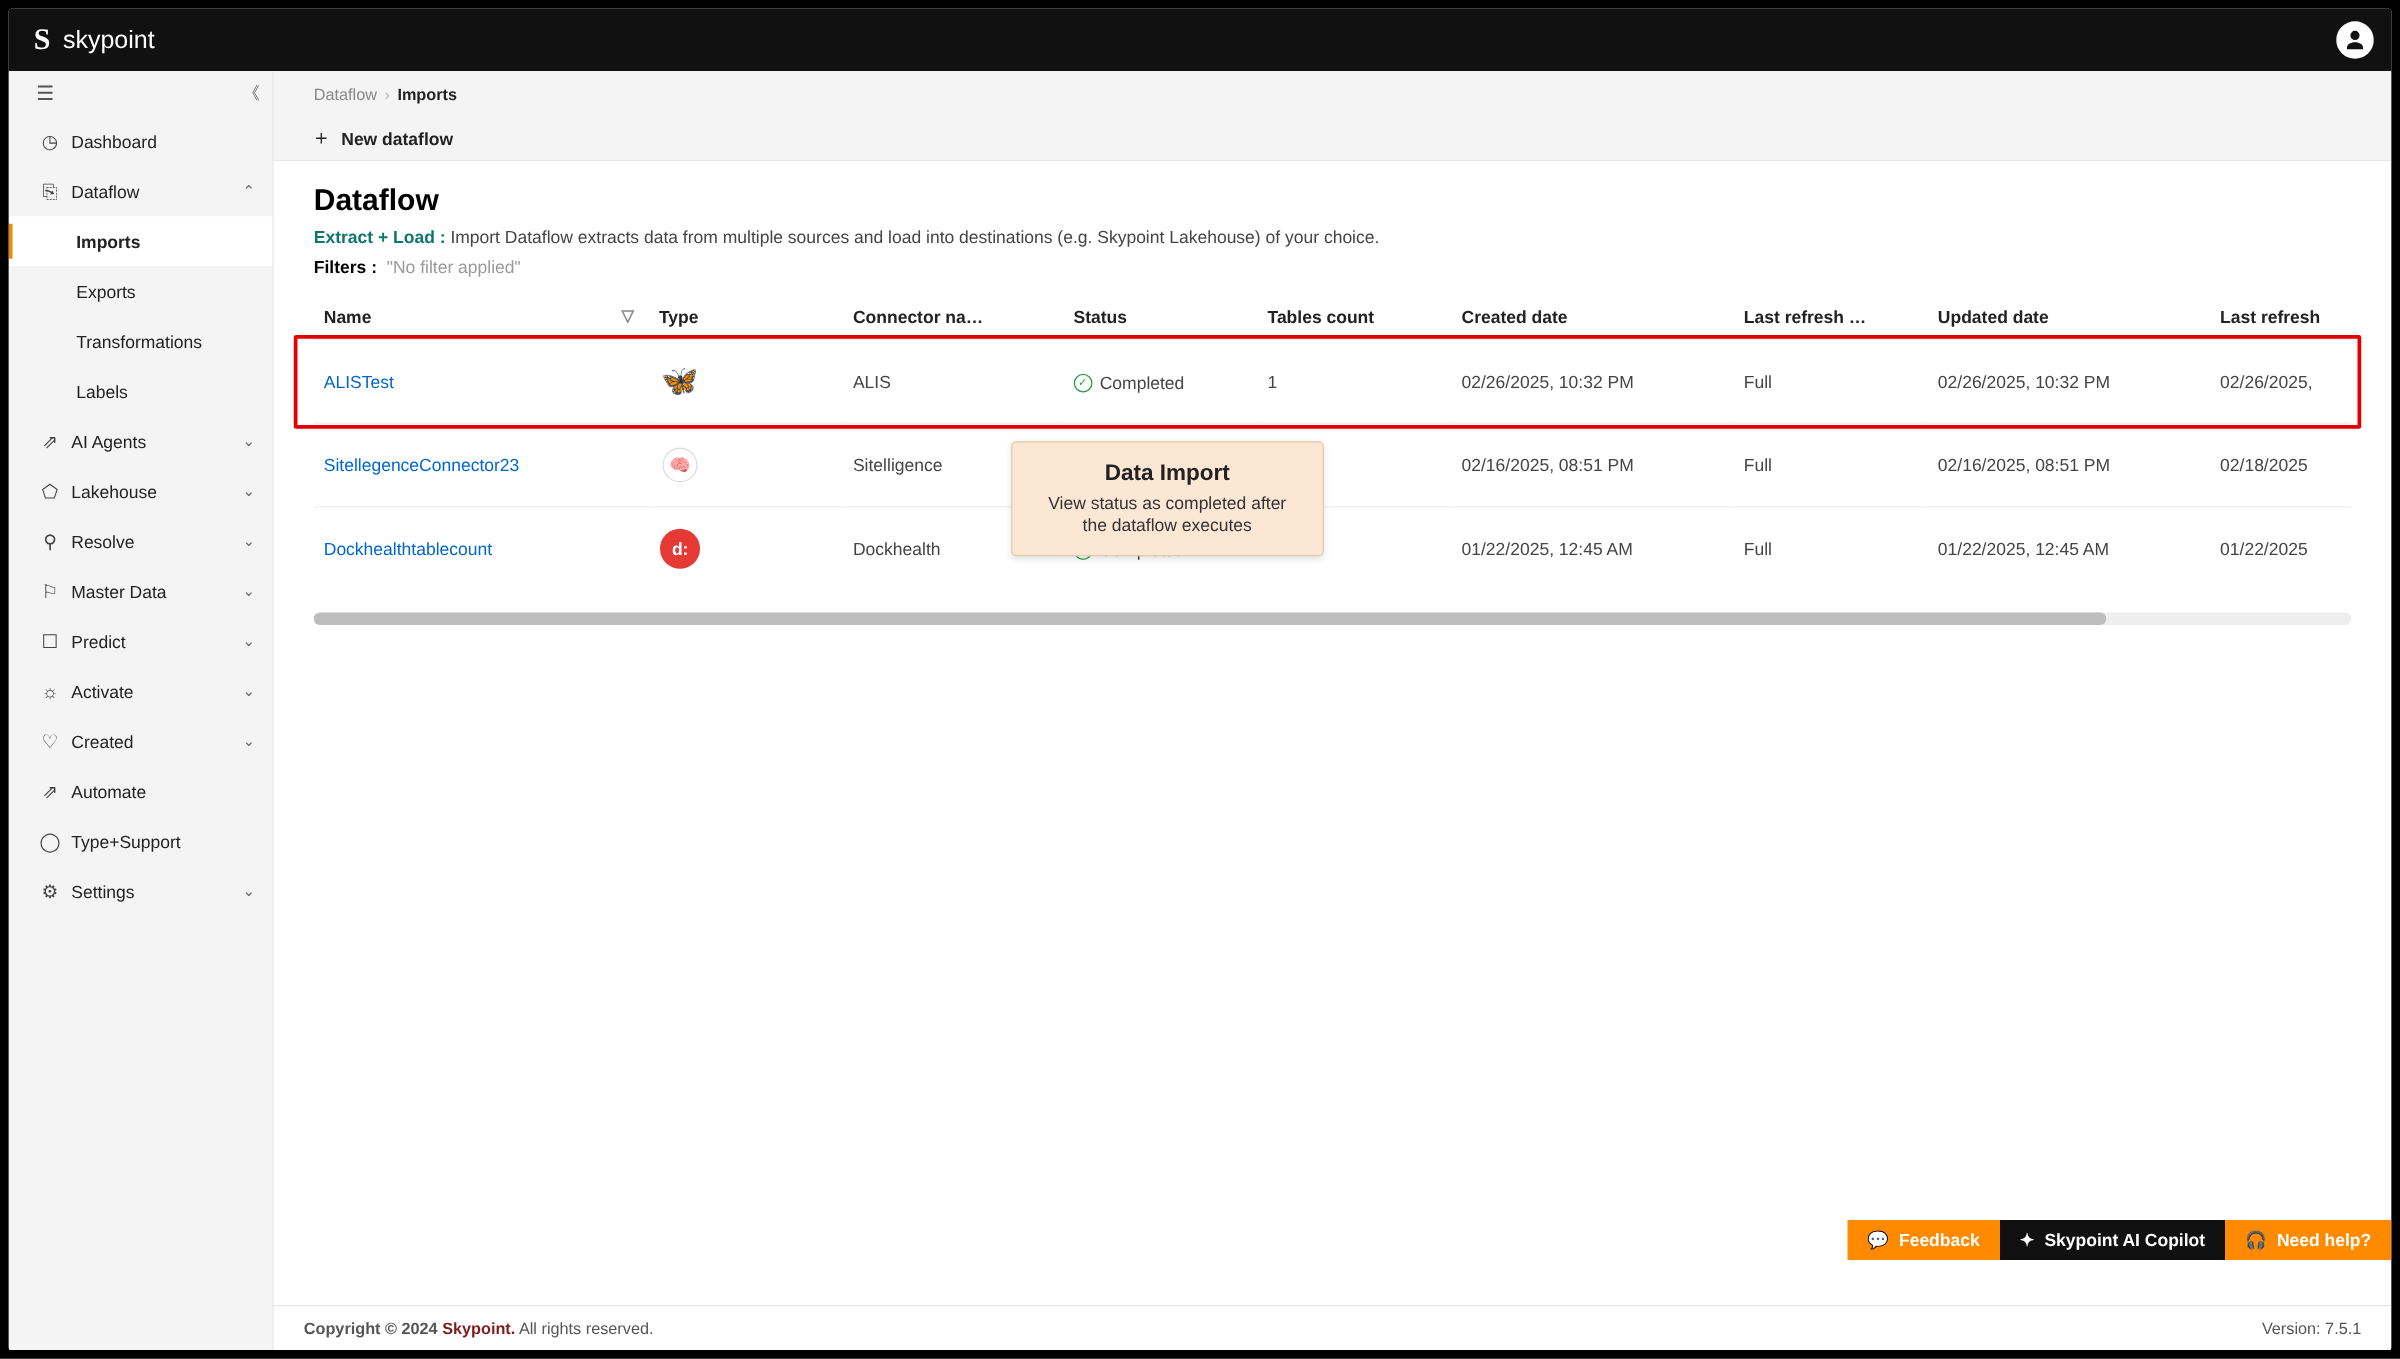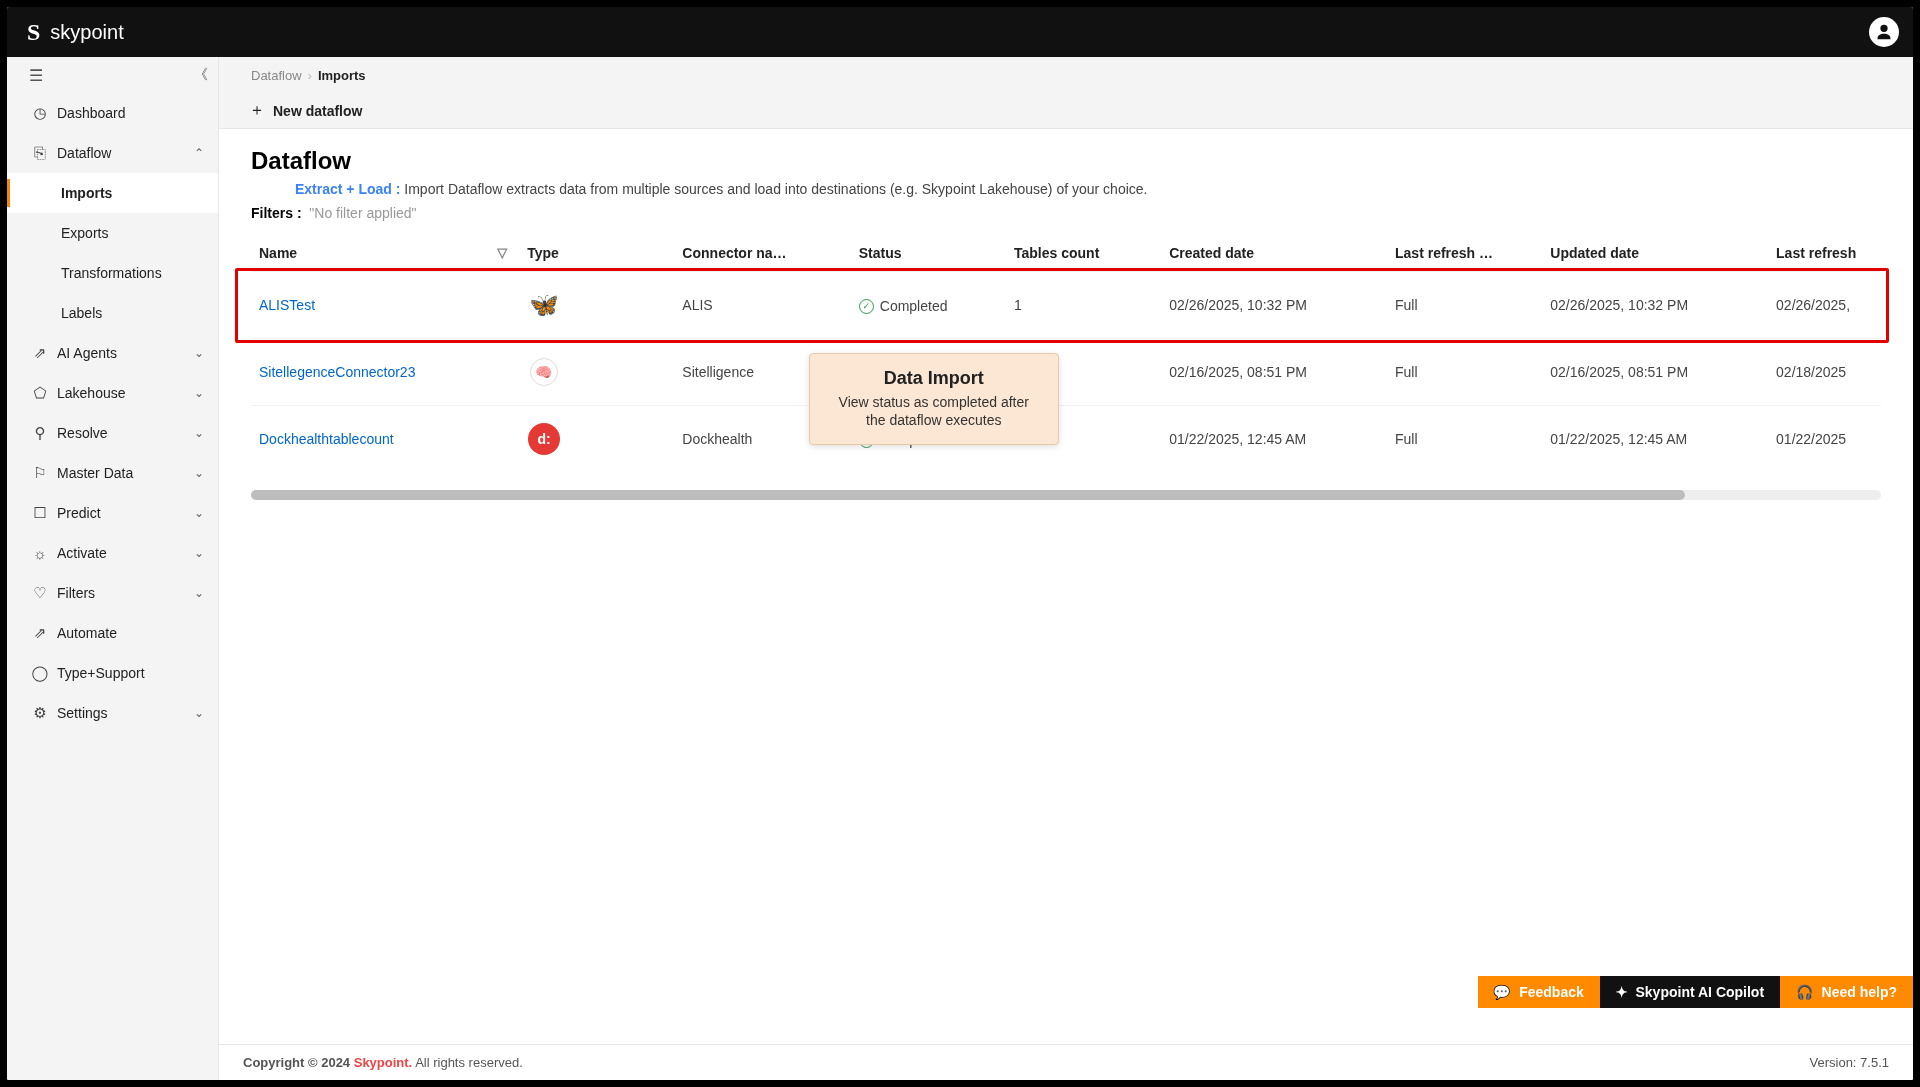--- a/index.html
+++ b/index.html
@@ -35,21 +35,21 @@
 .breadcrumbs { height: 36px; display: flex; align-items: center; padding-left: 32px; font-size: 13px; color: #888; background: #f4f4f4; }
 .breadcrumbs .current { color: #222; font-weight: 600; }
 .breadcrumbs .sep { margin: 0 6px; color: #bbb; }
 .toolbar { height: 36px; display: flex; align-items: center; padding-left: 30px; background: #f4f4f4; border-bottom: 1px solid #e6e6e6; }
 .tool-btn { display: flex; align-items: center; gap: 8px; font-size: 14px; color: #222; cursor: pointer; font-weight: 600; }
 .tool-btn .plus { font-size: 16px; font-weight: 400; }
 
 .content { flex: 1; background: #fff; padding: 18px 32px 10px 32px; overflow: auto; position: relative; }
 .page-title { font-size: 24px; font-weight: 700; margin-bottom: 6px; }
 .page-sub { font-size: 14px; color: #444; margin-bottom: 8px; }
-.page-sub b { color: #3b82f6; margin-left: 44px; }
+.page-sub b { color: #0f766e; }
 .filters { font-size: 14px; margin-bottom: 14px; }
 .filters b { font-weight: 700; }
 .filters .dim { color: #999; }
 
 
 .tbl-wrap { position: relative; }
 .tbl { width: 100%; border-collapse: collapse; font-size: 14px; table-layout: fixed; }
 .tbl th { text-align: left; font-weight: 600; padding: 10px 8px; color: #222; white-space: nowrap; overflow: hidden; text-overflow: ellipsis; }
 .tbl td { padding: 16px 8px; vertical-align: middle; color: #444; white-space: nowrap; overflow: hidden; text-overflow: ellipsis; margin-top: 12px; }
 .tbl tbody tr { border-top: 1px solid #f0f0f0; }
@@ -81,21 +81,21 @@
 .tooltip .tt-title { font-size: 18px; font-weight: 700; margin-bottom: 4px; color:#222; }
 .tooltip .tt-body { font-size: 14px; color: #333; line-height: 1.35; }
 
 
 .foot-actions { position: absolute; right: 0; bottom: 36px; display: flex; height: 32px; font-size: 14px; }
 .fa-btn { display: inline-flex; align-items: center; gap: 8px; padding: 0 16px; color: #fff; font-weight: 600; cursor: pointer; }
 .fa-feedback { background: #ff8a00; }
 .fa-copilot { background: #111; }
 .fa-help { background: #ff8a00; }
 .footer { height: 36px; border-top: 1px solid #e6e6e6; background: #fff; display: flex; align-items: center; justify-content: space-between; padding: 0 24px; font-size: 13px; color: #555; }
-.footer .brandlink { color: #ef4444; font-weight: 600; }
+.footer .brandlink { color: #7f1d1d; font-weight: 600; }
 
 .ok-circle { width:15px; height:15px; border:1.5px solid #2e9b4f; border-radius:50%; display:inline-flex; align-items:center; justify-content:center; font-size:9px; color:#2e9b4f; }
 </style>
 </head>
 <body>
 
 <div class="app-frame">
   <div class="topbar">
     <div class="brand">
       <span class="brand-logo">S</span>
@@ -154,21 +154,21 @@
             <span class="label">Predict</span>
             <span class="chev">⌄</span>
           </div>
           <div class="nav-item">
             <span class="ico">☼</span>
             <span class="label">Activate</span>
             <span class="chev">⌄</span>
           </div>
           <div class="nav-item">
             <span class="ico">♡</span>
-            <span class="label">Filters</span>
+            <span class="label">Created</span>
             <span class="chev">⌄</span>
           </div>
           <div class="nav-item">
             <span class="ico">⇗</span>
             <span class="label">Automate</span>
             <span class="chev"></span>
           </div>
           <div class="nav-item">
             <span class="ico">◯</span>
             <span class="label">Type+Support</span>

